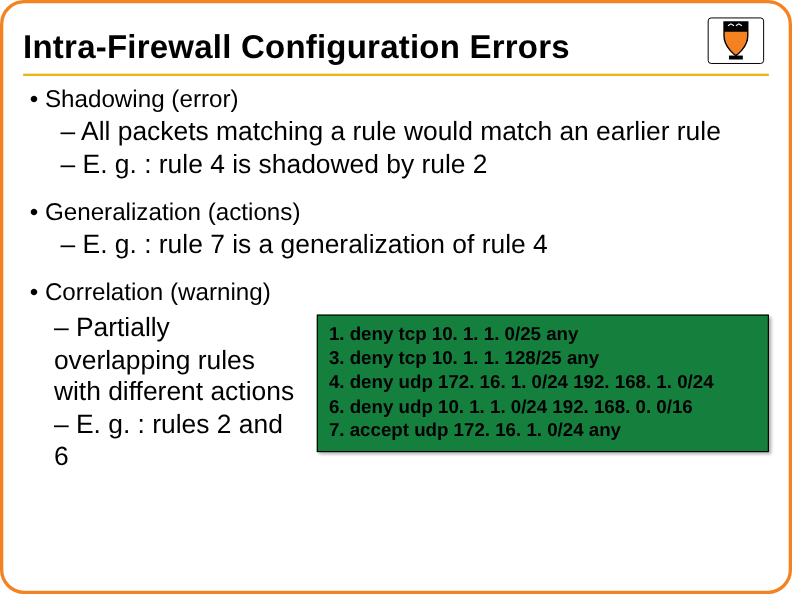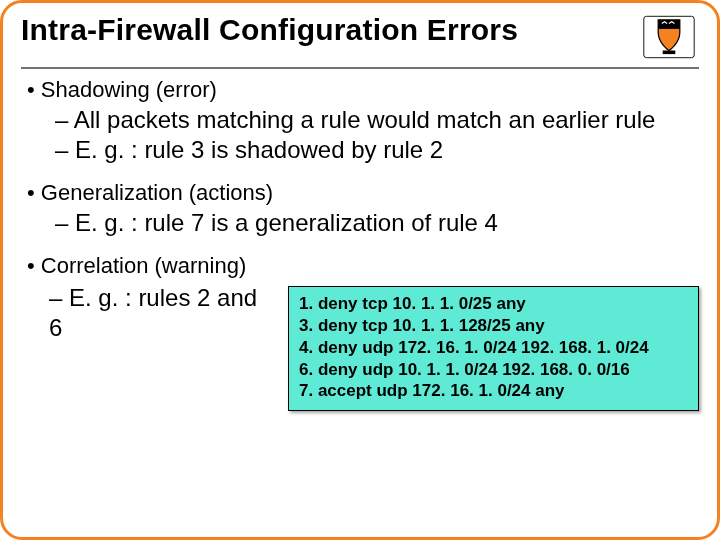--- a/index.html
+++ b/index.html
@@ -17,23 +17,23 @@
     width: 720px;
     height: 540px;
     border: 3px solid #f58220;
     border-radius: 22px;
     padding: 10px 18px 12px 18px;
     position: relative;
     background: #ffffff;
   }
   .header {
     display: flex;
-    align-items: flex-start;
+    align-items: flex-end;
     justify-content: space-between;
-    border-bottom: 2px solid #737373;
+    border-bottom: 2px solid #eab308;
     padding-bottom: 6px;
     margin-bottom: 8px;
   }
   .title {
     font-size: 30px;
     font-weight: bold;
     letter-spacing: 0.2px;
   }
   .crest {
     width: 60px;
@@ -59,21 +59,21 @@
     display: flex;
     align-items: flex-start;
     gap: 12px;
     margin-top: 2px;
   }
   .left-col {
     flex: 0 0 255px;
   }
   .rules-box {
     flex: 1;
-    background: #5eead4;
+    background: #15803d;
     border: 1px solid #000000;
     box-shadow: 2px 2px 3px rgba(0,0,0,0.35);
     padding: 6px 10px 8px 10px;
     font-size: 17px;
     font-weight: bold;
     line-height: 1.28;
     font-family: Arial, Helvetica, sans-serif;
     margin-top: 4px;
   }
   .rules-box div { white-space: nowrap; }
@@ -93,33 +93,34 @@
         <path d="M22 10 l3 -2 l3 2 M30 10 l3 -2 l3 2" stroke="#fff" stroke-width="1.2" fill="none"></path>
         <rect x="23" y="40" width="14" height="4" fill="#000"></rect>
       </svg>
     </div>
   </div>
 
   <div class="content">
 
     <div class="b1">• Shadowing (error)</div>
     <div class="b2">– All packets matching a rule would match an earlier rule</div>
-    <div class="b2">– E. g. : rule 3 is shadowed by rule 2</div>
+    <div class="b2">– E. g. : rule 4 is shadowed by rule 2</div>
 
     <div class="section-gap"></div>
 
     <div class="b1">• Generalization (actions)</div>
     <div class="b2">– E. g. : rule 7 is a generalization of rule 4</div>
 
     <div class="section-gap"></div>
 
     <div class="b1">• Correlation (warning)</div>
 
     <div class="row">
       <div class="left-col">
+        <div class="b2" style="margin-left:28px">– Partially overlapping rules with different actions</div>
         <div class="b2" style="margin-left:28px">– E. g. : rules 2 and 6</div>
       </div>
       <div class="rules-box">
         <div>1. deny tcp 10. 1. 1. 0/25 any</div>
         <div>3. deny tcp 10. 1. 1. 128/25 any</div>
         <div>4. deny udp 172. 16. 1. 0/24 192. 168. 1. 0/24</div>
         <div>6. deny udp 10. 1. 1. 0/24 192. 168. 0. 0/16</div>
         <div>7. accept udp 172. 16. 1. 0/24 any</div>
       </div>
     </div>

